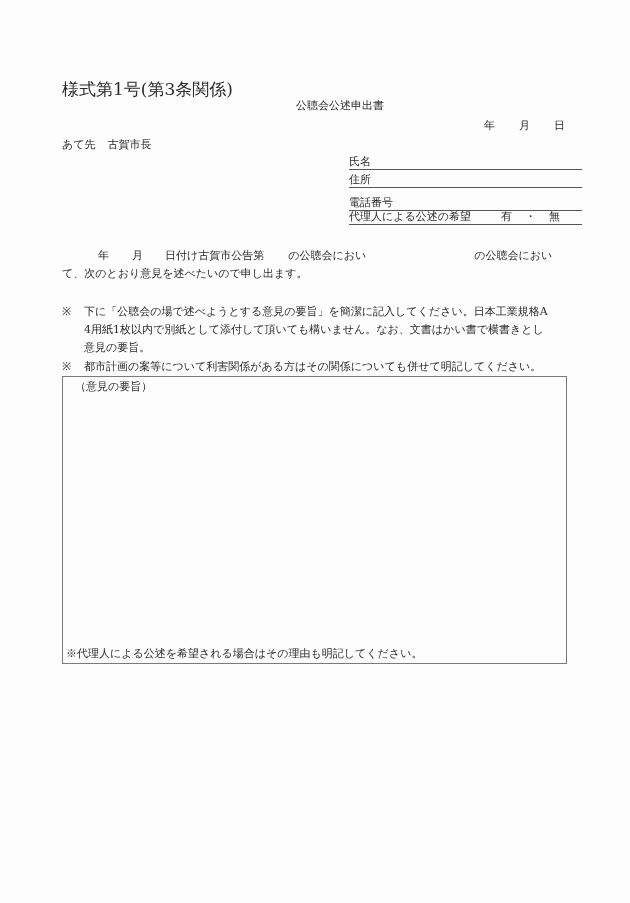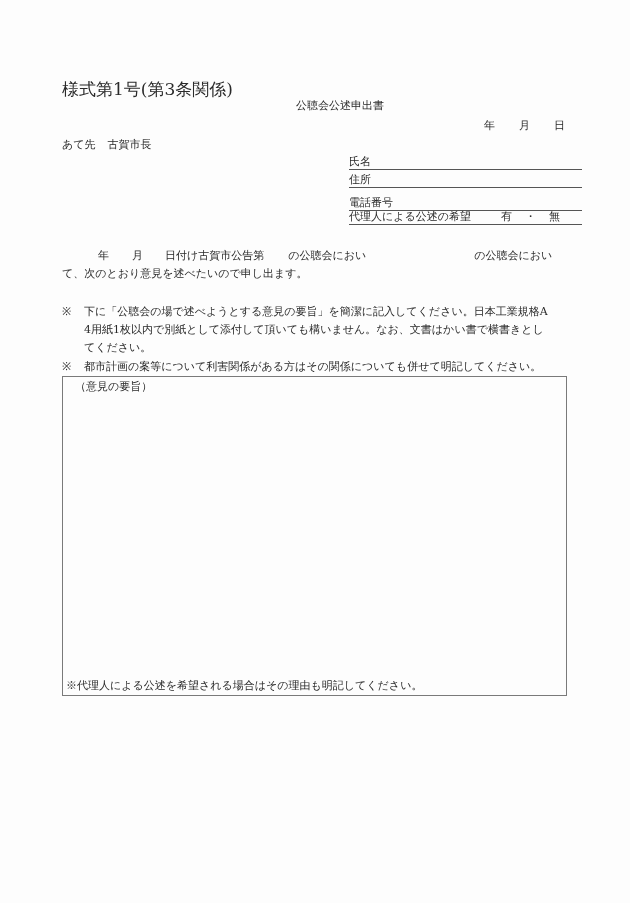--- a/index.html
+++ b/index.html
@@ -55,21 +55,21 @@
     .n1 { top: 306px; }
     .n1b { top: 324px; }
     .n1c { top: 342px; }
     .n2 { top: 361px; }
 
     .opinion-box {
       position: absolute;
       left: 62px;
       top: 376px;
       width: 505px;
-      height: 320px;
+      height: 288px;
       border: 1px solid #7a7a7a;
       box-sizing: border-box;
     }
     .opinion-box .box-label { position: absolute; left: 12px; top: 4px; font-size: 11px; }
     .opinion-box .box-input {
       position: absolute; left: 4px; top: 20px; right: 4px; bottom: 20px;
     }
     .opinion-box .box-footer { position: absolute; left: 3px; bottom: 4px; font-size: 11px; }
   </style>
 </head>
@@ -109,21 +109,21 @@
 <div class="abs statement-line2">て、次のとおり意見を述べたいので申し出ます。</div>
 
 <div class="note n1">
   <span class="mark">※</span>
   <span class="txt">下に「公聴会の場で述べようとする意見の要旨」を簡潔に記入してください。日本工業規格A</span>
 </div>
 <div class="note n1b">
   <span class="txt">4用紙1枚以内で別紙として添付して頂いても構いません。なお、文書はかい書で横書きとし</span>
 </div>
 <div class="note n1c">
-  <span class="txt">てください。</span>
+  <span class="txt">意見の要旨。</span>
 </div>
 <div class="note n2">
   <span class="mark">※</span>
   <span class="txt">都市計画の案等について利害関係がある方はその関係についても併せて明記してください。</span>
 </div>
 
 <div class="opinion-box">
   <span class="box-label">（意見の要旨）</span>
   <div class="box-input"></div>
   <span class="box-footer">※代理人による公述を希望される場合はその理由も明記してください。</span>

